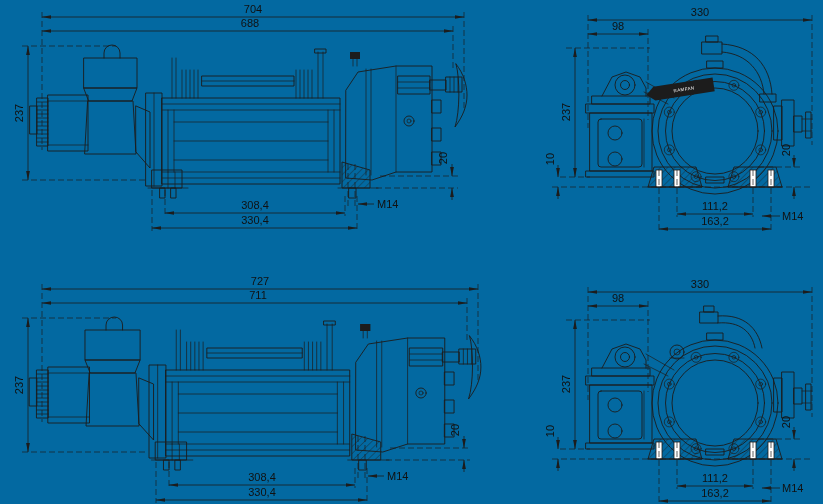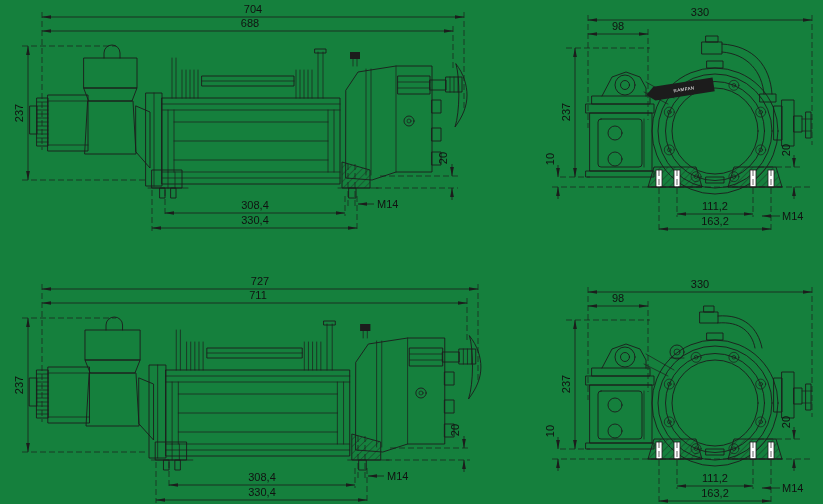--- a/index.html
+++ b/index.html
@@ -1,16 +1,16 @@
 <!DOCTYPE html>
 <html><head>
 <meta charset="utf-8">
 <style>
   html,body{margin:0;padding:0;background:#fff;}
-  .sheet{position:relative;width:823px;height:504px;background:#15803d;overflow:hidden;}
+  .sheet{position:relative;width:823px;height:504px;background:#0369a1;overflow:hidden;}
   svg{display:block;}
   .ln{fill:none;stroke:#1c1c1c;stroke-width:0.9;stroke-linecap:round;stroke-linejoin:round;}
   .fn{fill:none;stroke:#1c1c1c;stroke-width:0.7;stroke-linecap:round;stroke-linejoin:round;}
   .ext{fill:none;stroke:#1c1c1c;stroke-width:0.7;stroke-dasharray:6 3;}
   .dim{fill:none;stroke:#1c1c1c;stroke-width:0.8;}
   .dimtxt{font:11px "Liberation Sans",sans-serif;fill:#111;}
   .badgetxt{font:4.5px "Liberation Sans",sans-serif;fill:#fff;letter-spacing:.4px;}
   .hat{fill:url(#hatch);stroke:#1c1c1c;stroke-width:0.9;}
   .blk{fill:#1c1c1c;stroke:none;}
   .wht{fill:#fff;stroke:#1c1c1c;stroke-width:0.8;}

